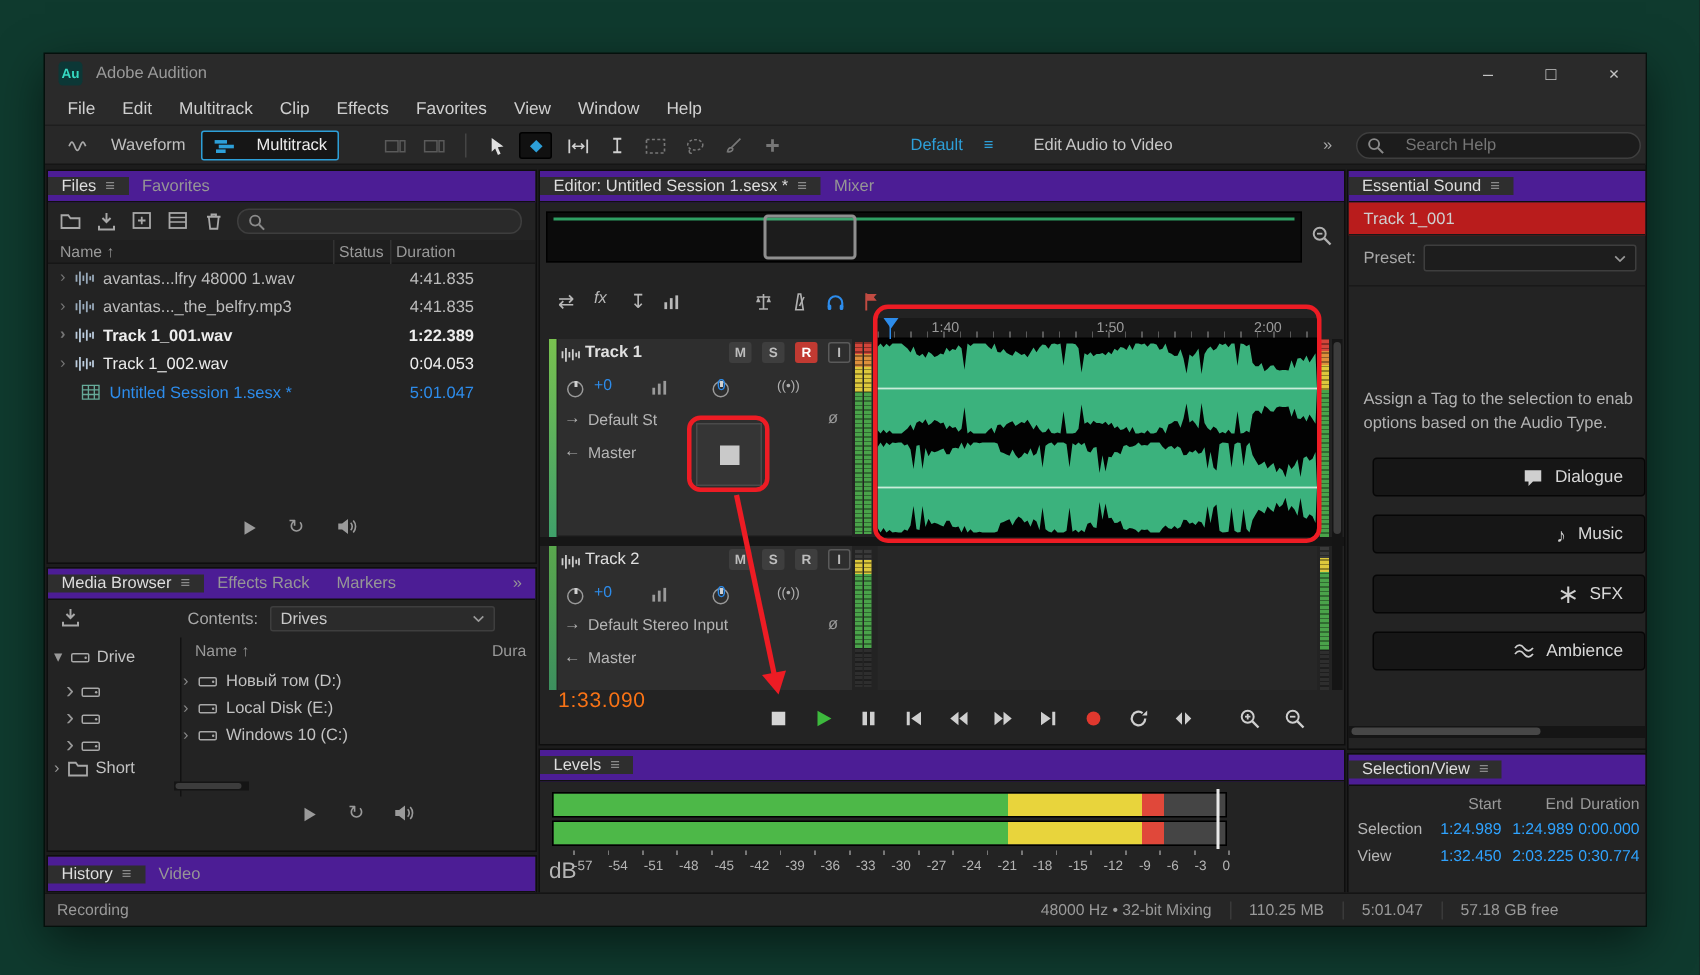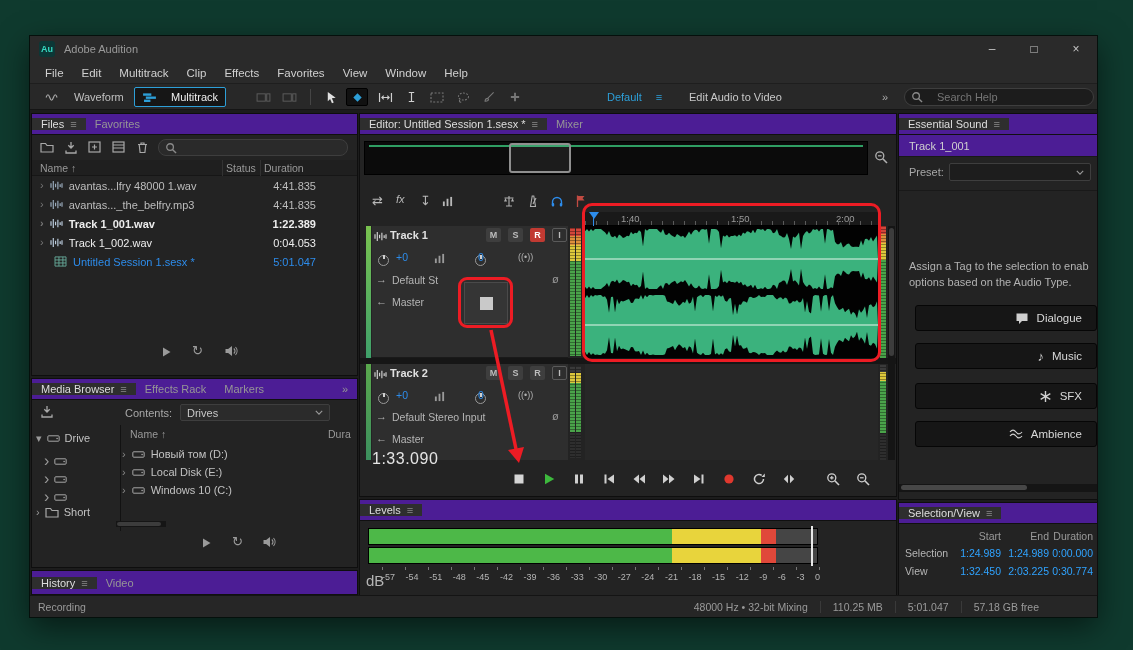--- a/index.html
+++ b/index.html
@@ -544,21 +544,21 @@
     </div>
     <div class="abs" style="left:0;top:244px;width:536px;height:6px;background:#161616"></div>
 
     <div class="abs" style="left:6px;top:250px;width:5px;height:96px;background:linear-gradient(180deg,#5aa84d,#3c8f5e)"></div>
     <div class="abs" style="left:12px;top:250px;width:196px;height:96px;background:#2e2e2e">
       <span class="icn abs" style="left:2px;top:5px;color:#cfcfcf">
           <svg viewBox="0 0 14 12" width="13" height="11">
             <path d="M1 3.5v5M3.5 1v10M6 4v4M8.5 2v8M11 4.5v3M13 3.5v5" stroke="currentColor" fill="none" stroke-width="1.3"></path>
           </svg>
         </span>
-      <span class="abs" style="left:18px;top:3px;font-size:11px;font-weight:bold;color:#e0e0e0">Track 2</span>
+      <span class="abs" style="left:18px;top:3px;font-size:11px;font-weight:normal;color:#e0e0e0">Track 2</span>
       <span class="tbtn" style="left:114px;top:2px">M</span>
       <span class="tbtn" style="left:136px;top:2px">S</span>
       <span class="tbtn" style="left:158px;top:2px">R</span>
       <span class="tbtn io" style="left:180px;top:2px">I</span>
       <span class="knob abs" style="left:6px;top:26px"></span>
       <span class="abs bluev" style="left:24px;top:25px">+0</span>
       <span class="icn abs" style="left:62px;top:27px;color:#9a9a9a">
           <svg viewBox="0 0 12 12" width="11" height="11">
             <rect x="1" y="6" width="2" height="5" fill="currentColor"></rect>
             <rect x="5" y="3" width="2" height="8" fill="currentColor"></rect>
@@ -576,21 +576,21 @@
     </div>
     <div class="meterv2" style="left:210px;top:252px;height:92px"></div>
     <div class="meterv2" style="left:216px;top:252px;height:92px"></div>
     <div class="abs" style="left:225px;top:250px;width:293px;height:96px;background:#272727"></div>
     <div class="meterv" style="left:520px;top:112px;width:6px;height:132px"></div>
     <div class="meterv2" style="left:520px;top:250px;width:6px;height:96px"></div>
     <div class="abs scrtrack" style="left:528px;top:112px;width:7px;height:234px">
         <div class="scrthumb" style="left:1px;top:2px;width:5px;height:128px"></div>
       </div>
 
-    <span class="abs" style="left:12px;top:336px;font-size:16px;color:#e5e5e5;letter-spacing:.5px">1:33.090</span>
+    <span class="abs" style="left:12px;top:344px;font-size:14px;color:#f97316;letter-spacing:.5px">1:33.090</span>
     <span class="tr" style="left:150px;top:357px;color:#d5d5d5">
         <svg viewBox="0 0 14 14" width="14" height="14">
           <rect x="2.5" y="2.5" width="9" height="9" fill="currentColor"></rect>
         </svg>
       </span>
     <span class="tr" style="left:180px;top:357px;color:#3db93d">
         <svg viewBox="0 0 14 14" width="14" height="14">
           <path d="M3 1.8L12.3 7 3 12.2z" fill="currentColor"></path>
         </svg>
       </span>
@@ -690,21 +690,21 @@
       </div>
   </div>
 
   <div class="panel" style="left:869px;top:78px;width:198px;height:385px">
     <div class="tabbar">
       <div class="tab on">
         <span>Essential Sound</span>
         <span class="menu-g">≡</span>
       </div>
     </div>
-    <div class="abs" style="left:0;top:21px;width:100%;height:22px;background:#4c1d95;border-bottom:1px solid #191919;display:flex;align-items:center">
+    <div class="abs" style="left:0;top:21px;width:100%;height:22px;background:#b91c1c;border-bottom:1px solid #191919;display:flex;align-items:center">
       <span style="margin-left:10px;font-size:11px;color:#cfcfcf">Track 1_001</span>
     </div>
     <span class="abs" style="left:10px;top:52px;font-size:11px;color:#a8a8a8">Preset:</span>
     <div class="abs dropdown" style="left:50px;top:49px;width:142px;height:18px;background:#1d1d1d">
       <span></span>
       <span class="icn" style="color:#999">
           <svg viewBox="0 0 10 6" width="8" height="5">
             <path d="M1 1l4 4 4-4" stroke="currentColor" fill="none" stroke-width="1.4"></path>
           </svg>
         </span>

